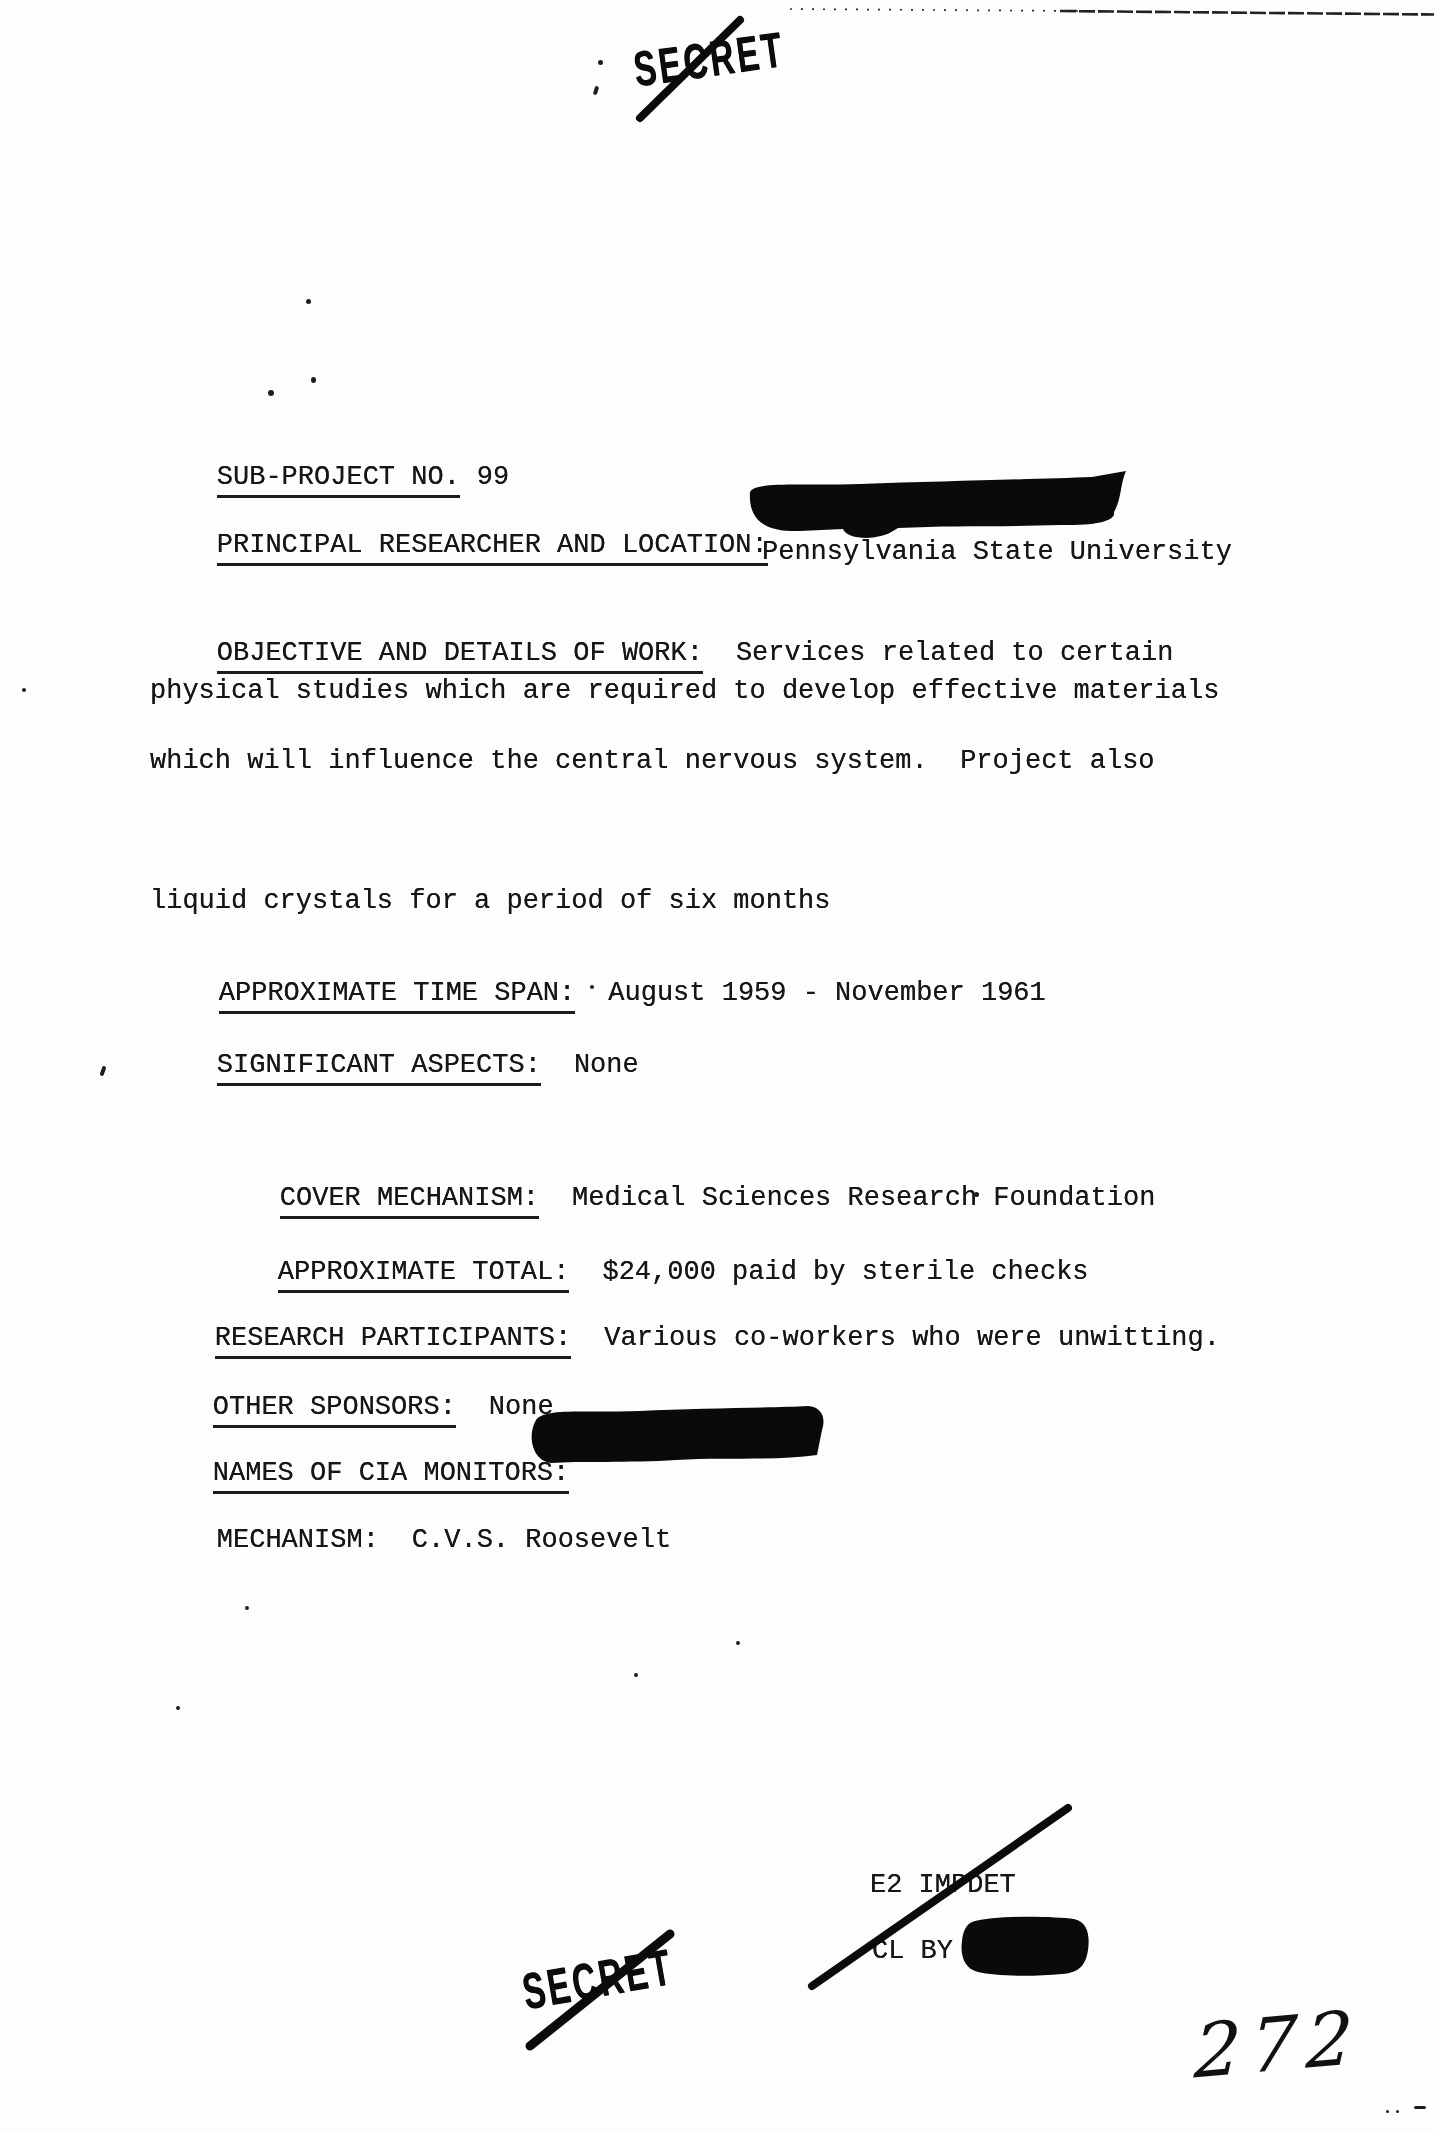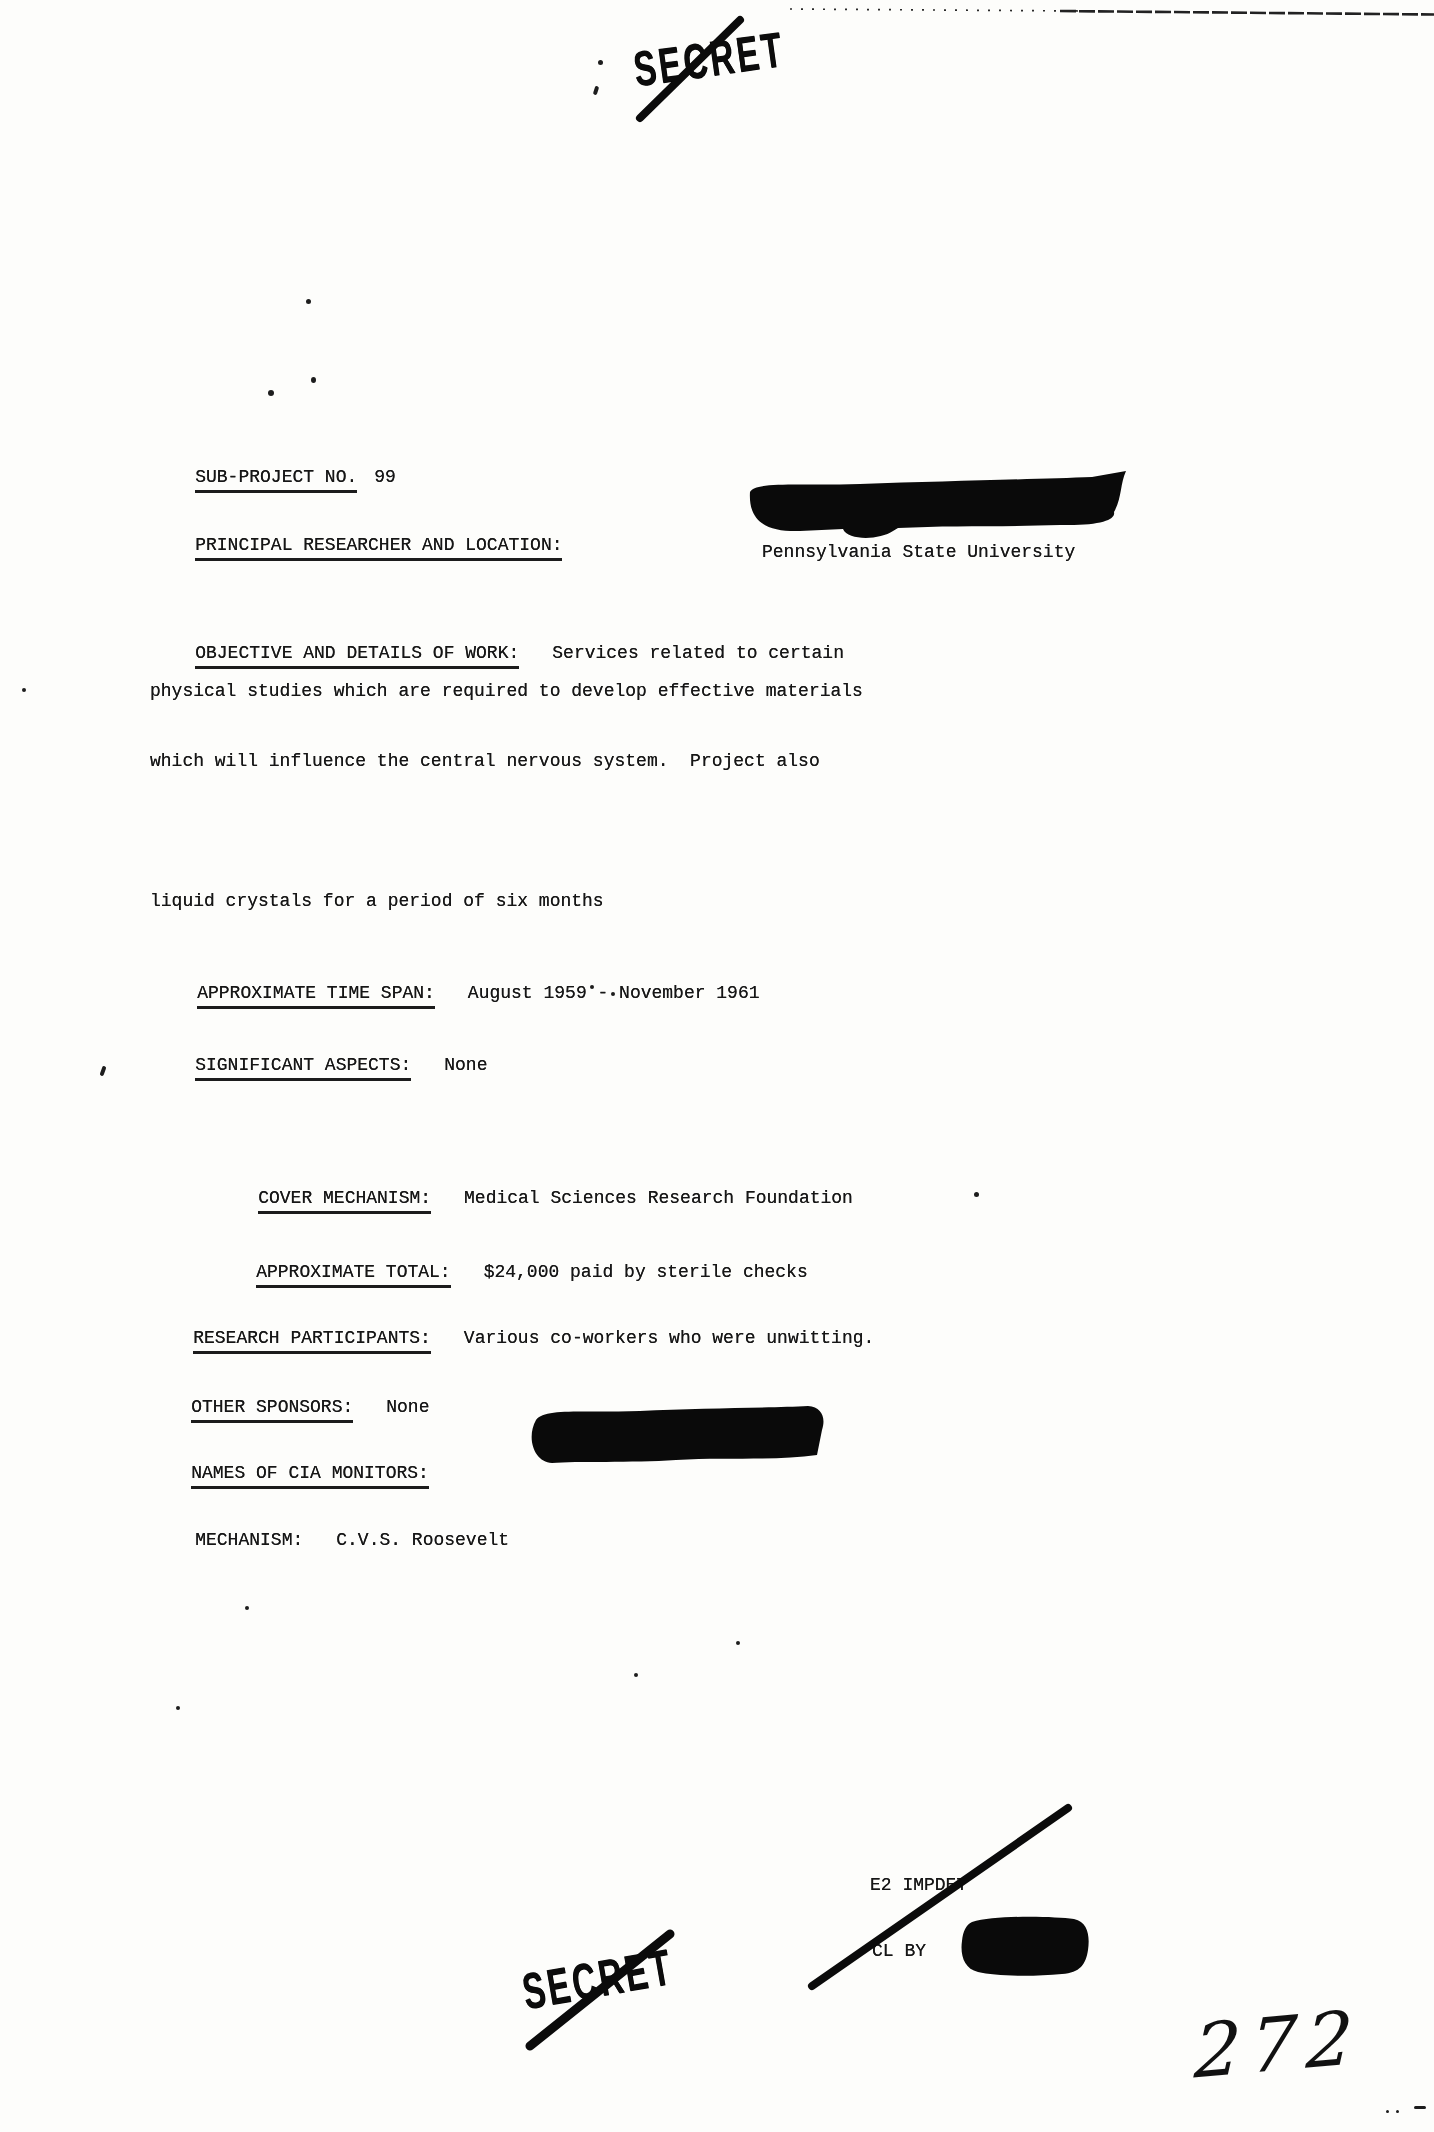--- a/index.html
+++ b/index.html
@@ -7,21 +7,21 @@
     position:relative;
     width:1434px;height:2132px;
     margin:0 auto;
     background:#fdfdfb;
     overflow:hidden;
     color:#141414;
   }
   .tw{
     position:absolute;
     font-family:"Liberation Mono",monospace;
-    font-size:18px;
+    font-size:27px;
     line-height:30px;
     letter-spacing:0px;
     white-space:pre;
     color:#161616;
     text-shadow:0 0 0.6px #333;
   }
   .u{
     border-bottom:3px solid #1c1c1c;
     padding-bottom:3px;
   }

